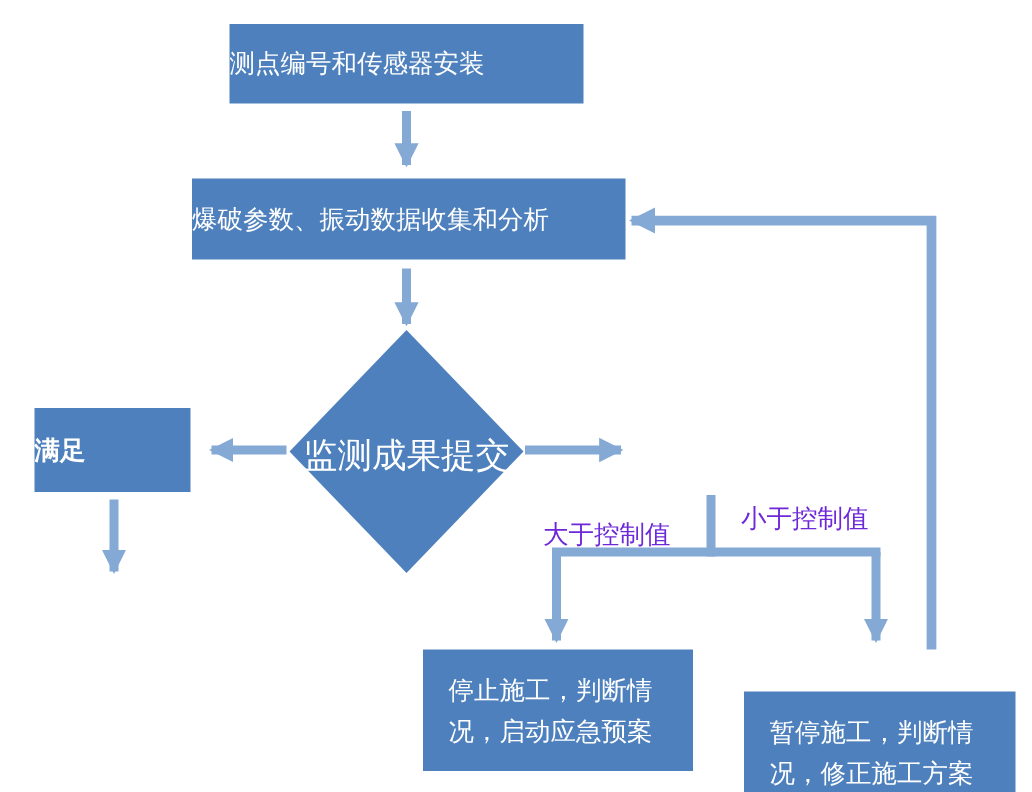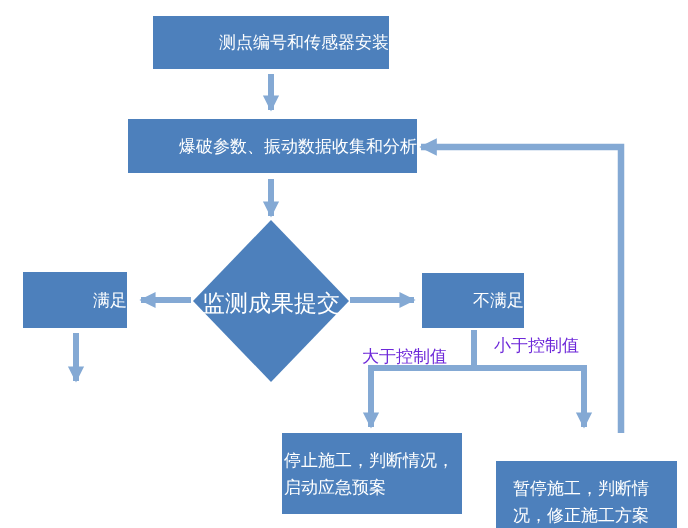--- a/index.html
+++ b/index.html
@@ -17,30 +17,30 @@
     width: 688px; height: 528px;
   }
   .node {
     position: absolute;
     background: #4D80BC;
     color: #ffffff;
     font-size: 17px;
     line-height: 27px;
     display: flex;
     align-items: center;
-    justify-content: flex-end;
+    justify-content: flex-start;
     text-align: center;
     box-sizing: border-box;
   }
   .node-sensor   { left:153px; top:16px;  width:236px; height:53px; }
   .node-collect  { left:128px; top:119px; width:289px; height:54px;font-family:Liberation Serif, serif; }
-  .node-satisfied{ left:23px;  top:272px; width:104px; height:56px; }
+  .node-satisfied{ left:23px;  top:272px; width:104px; height:56px;font-weight:bold; }
   .node-normal   { left:15px;  top:389px; width:120px; height:53px; }
   .node-notsat   { left:422px; top:273px; width:102px; height:55px; }
-  .node-stop     { left:282px; top:433px; width:180px; height:81px; padding:0 2px; text-align:left; justify-content:flex-start; }
+  .node-stop     { left:282px; top:433px; width:180px; height:81px; padding:0 17px; text-align:left; justify-content:flex-start; }
   .node-pause    { left:496px; top:433px; width:181px; height:81px; padding:0 17px; text-align:left; justify-content:flex-start;margin-top:28px; }
   .diamond-label {
     position: absolute;
     left: 196px; top: 288px; width: 150px;
     color: #ffffff; font-size: 23px; text-align: center;
   }
   .edge-label {
     position: absolute;
     color: #6d28d9;
     font-size: 17px;
@@ -94,23 +94,20 @@
 
   <div class="diamond-label">
     <span>监测成果提交</span>
   </div>
 
   <div class="node node-satisfied">
     <span>满足</span>
   </div>
 
 
-  <div class="node node-notsat">
-    <span>不满足</span>
-  </div>
 
   <div class="edge-label label-greater">
     <span>大于控制值</span>
   </div>
 
   <div class="edge-label label-less">
     <span>小于控制值</span>
   </div>
 
   <div class="node node-stop">

